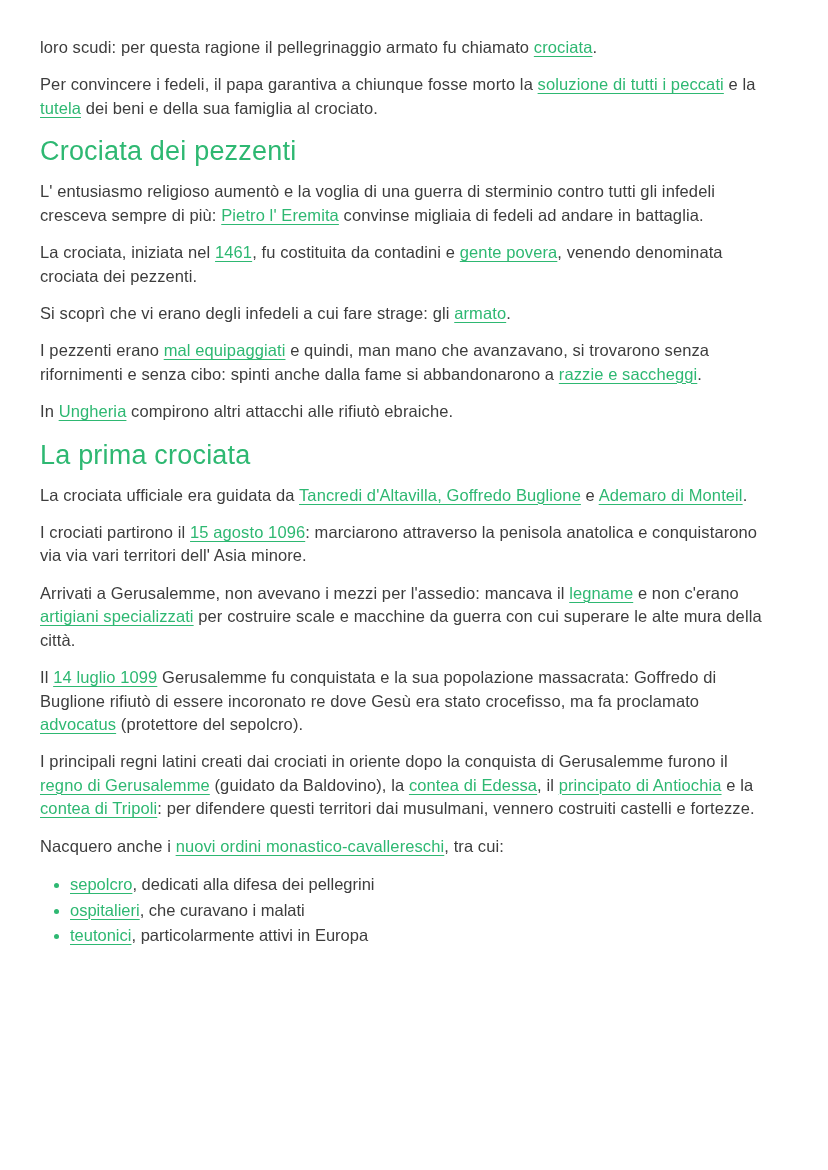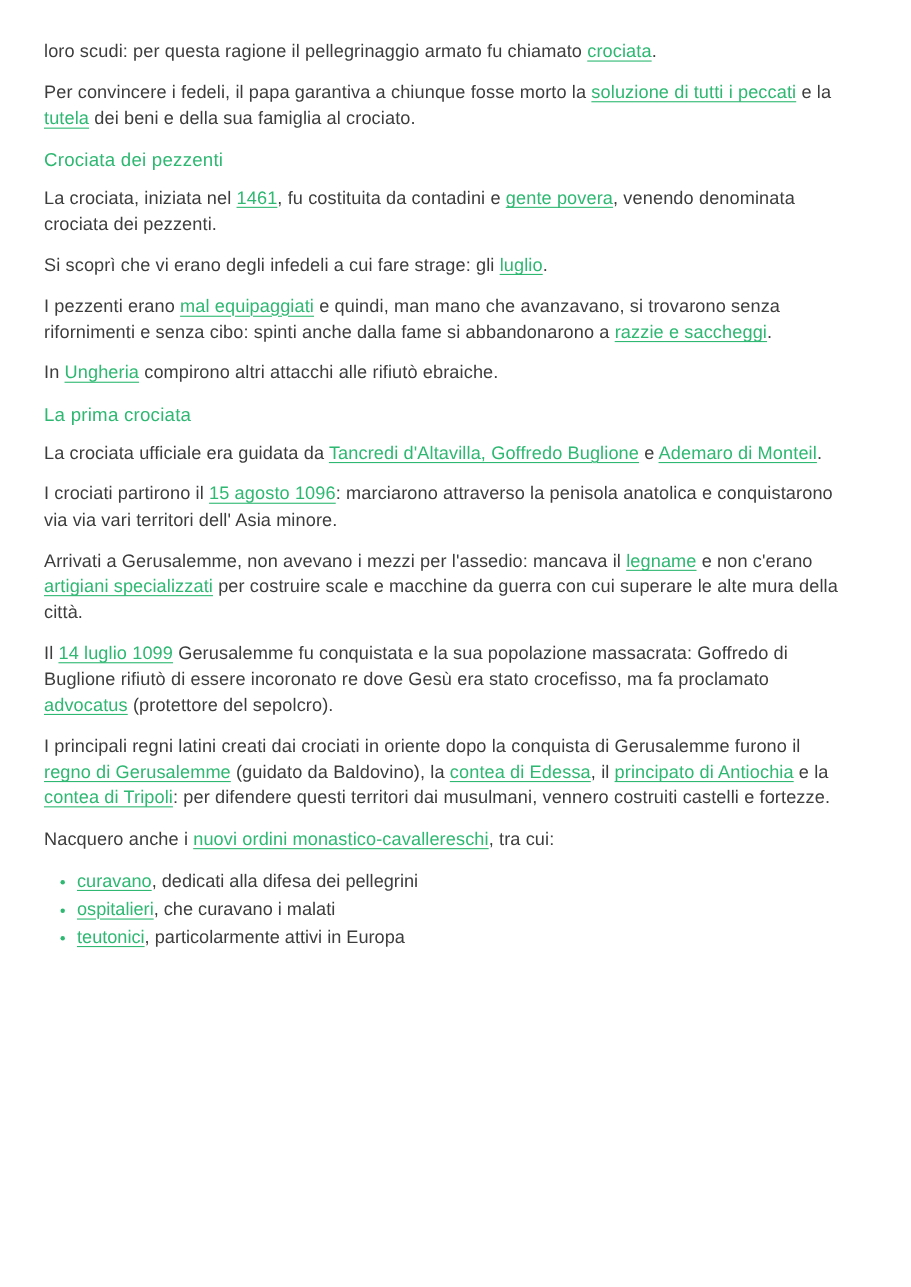--- a/index.html
+++ b/index.html
@@ -16,21 +16,21 @@
     padding: 36px 62px 40px 40px;
   }
   p[data-name="paragraph"] {
     font-size: 16.5px;
     line-height: 1.42;
     margin: 0 0 14px 0;
     letter-spacing: 0.1px;
   }
   h2[data-name="section-heading"] {
     color: var(--accent-color, #2eb872);
-    font-size: 17px;
+    font-size: 27px;
     font-weight: 400;
     margin: 16px 0 13px 0;
     letter-spacing: 0.2px;
   }
   .term {
     color: var(--accent-color, #2eb872);
     text-decoration: underline;
     text-decoration-thickness: 1px;
     text-underline-offset: 3px;
   }
@@ -46,29 +46,30 @@
     font-size: 15px;
   }
 </style>
 </head>
 <body style="--accent-color: #2eb872; --text-color: #3d3d3d; --bg-color: #ffffff;">
 
 <main data-name="notes-content">
     <p data-name="paragraph"><span data-name="text-segment">loro scudi: per questa ragione il pellegrinaggio armato fu chiamato </span><span data-name="highlighted-term" class="term">crociata</span><span data-name="text-segment">.</span></p>
     <p data-name="paragraph"><span data-name="text-segment">Per convincere i fedeli, il papa garantiva a chiunque fosse morto la </span><span data-name="highlighted-term" class="term">soluzione di tutti i peccati</span><span data-name="text-segment"> e la </span><span data-name="highlighted-term" class="term">tutela</span><span data-name="text-segment"> dei beni e della sua famiglia al crociato.</span></p>
     <h2 data-name="section-heading">Crociata dei pezzenti</h2>
+    <p data-name="paragraph"><span data-name="text-segment">L' entusiasmo religioso aumentò e la voglia di una guerra di sterminio contro tutti gli infedeli cresceva sempre di più: </span><span data-name="highlighted-term" class="term">Pietro l' Eremita</span><span data-name="text-segment"> convinse migliaia di fedeli ad andare in battaglia.</span></p>
     <p data-name="paragraph"><span data-name="text-segment">La crociata, iniziata nel </span><span data-name="highlighted-term" class="term">1461</span><span data-name="text-segment">, fu costituita da contadini e </span><span data-name="highlighted-term" class="term">gente povera</span><span data-name="text-segment">, venendo denominata crociata dei pezzenti.</span></p>
-    <p data-name="paragraph"><span data-name="text-segment">Si scoprì che vi erano degli infedeli a cui fare strage: gli </span><span data-name="highlighted-term" class="term">luglio</span><span data-name="text-segment">.</span></p>
+    <p data-name="paragraph"><span data-name="text-segment">Si scoprì che vi erano degli infedeli a cui fare strage: gli </span><span data-name="highlighted-term" class="term">armato</span><span data-name="text-segment">.</span></p>
     <p data-name="paragraph"><span data-name="text-segment">I pezzenti erano </span><span data-name="highlighted-term" class="term">mal equipaggiati</span><span data-name="text-segment"> e quindi, man mano che avanzavano, si trovarono senza rifornimenti e senza cibo: spinti anche dalla fame si abbandonarono a </span><span data-name="highlighted-term" class="term">razzie e saccheggi</span><span data-name="text-segment">.</span></p>
     <p data-name="paragraph"><span data-name="text-segment">In </span><span data-name="highlighted-term" class="term">Ungheria</span><span data-name="text-segment"> compirono altri attacchi alle rifiutò ebraiche.</span></p>
     <h2 data-name="section-heading">La prima crociata</h2>
     <p data-name="paragraph"><span data-name="text-segment">La crociata ufficiale era guidata da </span><span data-name="highlighted-term" class="term">Tancredi d'Altavilla, Goffredo Buglione</span><span data-name="text-segment"> e </span><span data-name="highlighted-term" class="term">Ademaro di Monteil</span><span data-name="text-segment">.</span></p>
     <p data-name="paragraph"><span data-name="text-segment">I crociati partirono il </span><span data-name="highlighted-term" class="term">15 agosto 1096</span><span data-name="text-segment">: marciarono attraverso la penisola anatolica e conquistarono via via vari territori dell' Asia minore.</span></p>
     <p data-name="paragraph"><span data-name="text-segment">Arrivati a Gerusalemme, non avevano i mezzi per l'assedio: mancava il </span><span data-name="highlighted-term" class="term">legname</span><span data-name="text-segment"> e non c'erano </span><span data-name="highlighted-term" class="term">artigiani specializzati</span><span data-name="text-segment"> per costruire scale e macchine da guerra con cui superare le alte mura della città.</span></p>
     <p data-name="paragraph"><span data-name="text-segment">Il </span><span data-name="highlighted-term" class="term">14 luglio 1099</span><span data-name="text-segment"> Gerusalemme fu conquistata e la sua popolazione massacrata: Goffredo di Buglione rifiutò di essere incoronato re dove Gesù era stato crocefisso, ma fa proclamato </span><span data-name="highlighted-term" class="term">advocatus</span><span data-name="text-segment"> (protettore del sepolcro).</span></p>
     <p data-name="paragraph"><span data-name="text-segment">I principali regni latini creati dai crociati in oriente dopo la conquista di Gerusalemme furono il </span><span data-name="highlighted-term" class="term">regno di Gerusalemme</span><span data-name="text-segment"> (guidato da Baldovino), la </span><span data-name="highlighted-term" class="term">contea di Edessa</span><span data-name="text-segment">, il </span><span data-name="highlighted-term" class="term">principato di Antiochia</span><span data-name="text-segment"> e la </span><span data-name="highlighted-term" class="term">contea di Tripoli</span><span data-name="text-segment">: per difendere questi territori dai musulmani, vennero costruiti castelli e fortezze.</span></p>
     <p data-name="paragraph"><span data-name="text-segment">Nacquero anche i </span><span data-name="highlighted-term" class="term">nuovi ordini monastico-cavallereschi</span><span data-name="text-segment">, tra cui:</span></p>
     <ul data-name="bullet-list">
-      <li data-name="list-item"><span data-name="highlighted-term" class="term">curavano</span><span data-name="text-segment">, dedicati alla difesa dei pellegrini</span></li>
+      <li data-name="list-item"><span data-name="highlighted-term" class="term">sepolcro</span><span data-name="text-segment">, dedicati alla difesa dei pellegrini</span></li>
       <li data-name="list-item"><span data-name="highlighted-term" class="term">ospitalieri</span><span data-name="text-segment">, che curavano i malati</span></li>
       <li data-name="list-item"><span data-name="highlighted-term" class="term">teutonici</span><span data-name="text-segment">, particolarmente attivi in Europa</span></li>
     </ul>
   </main>
 
 </body></html>

